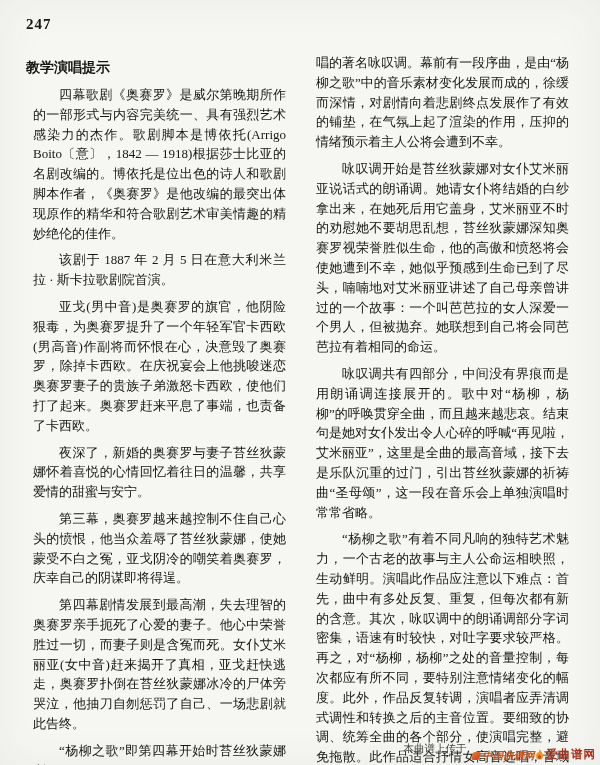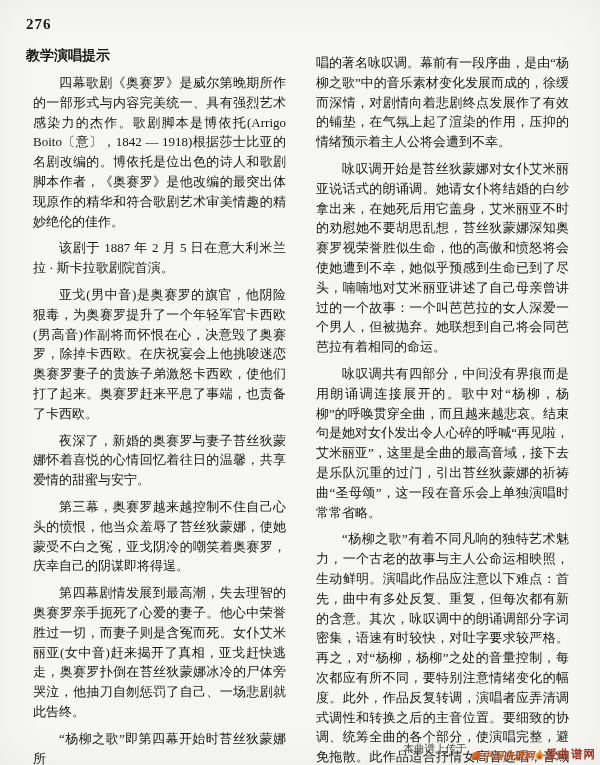--- a/index.html
+++ b/index.html
@@ -32,21 +32,21 @@
   }
   .col {
     flex: 1;
     min-width: 0;
     font-size: 13px;
     line-height: 19.8px;
     text-align: justify;
     text-justify: inter-ideograph;
   }
   .section-heading {
-    margin: 0 0 2px 0;
+    margin: 12px 0 2px 0;
     font-size: 14px;
     font-weight: bold;
     line-height: 20px;
   }
   .para {
     margin: 7px;
   }
   .para.indent {
     text-indent: 2em;
   }
@@ -110,21 +110,21 @@
   .wm-flame {
     display: inline-block;
     line-height: 0;
   }
 </style>
 </head>
 <body>
 
 <div class="page">
 
-  <div class="page-number">276</div>
+  <div class="page-number">247</div>
 
   <div class="columns">
 
     <div class="col">
       <h2 class="section-heading">教学演唱提示</h2>
       <p class="para indent">四幕歌剧《奥赛罗》是威尔第晚期所作的一部形式与内容完美统一、具有强烈艺术感染力的杰作。歌剧脚本是博依托(Arrigo Boito〔意〕，1842 — 1918)根据莎士比亚的名剧改编的。博依托是位出色的诗人和歌剧脚本作者，《奥赛罗》是他改编的最突出体现原作的精华和符合歌剧艺术审美情趣的精妙绝伦的佳作。</p>
       <p class="para indent">该剧于 1887 年 2 月 5 日在意大利米兰拉 · 斯卡拉歌剧院首演。</p>
       <p class="para indent">亚戈(男中音)是奥赛罗的旗官，他阴险狠毒，为奥赛罗提升了一个年轻军官卡西欧(男高音)作副将而怀恨在心，决意毁了奥赛罗，除掉卡西欧。在庆祝宴会上他挑唆迷恋奥赛罗妻子的贵族子弟激怒卡西欧，使他们打了起来。奥赛罗赶来平息了事端，也责备了卡西欧。</p>
       <p class="para indent">夜深了，新婚的奥赛罗与妻子苔丝狄蒙娜怀着喜悦的心情回忆着往日的温馨，共享爱情的甜蜜与安宁。</p>
       <p class="para indent">第三幕，奥赛罗越来越控制不住自己心头的愤恨，他当众羞辱了苔丝狄蒙娜，使她蒙受不白之冤，亚戈阴冷的嘲笑着奥赛罗，庆幸自己的阴谋即将得逞。</p>

